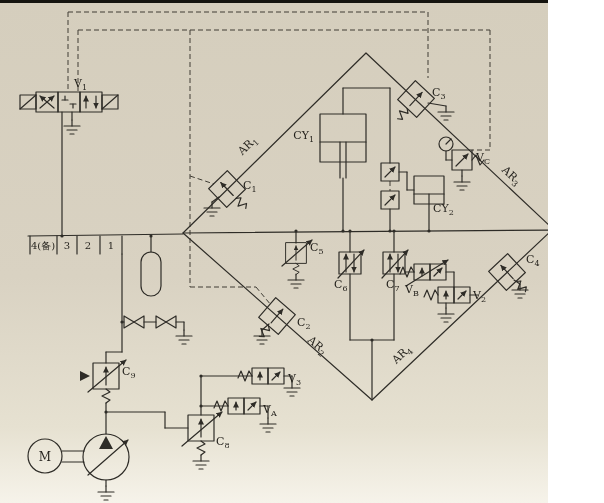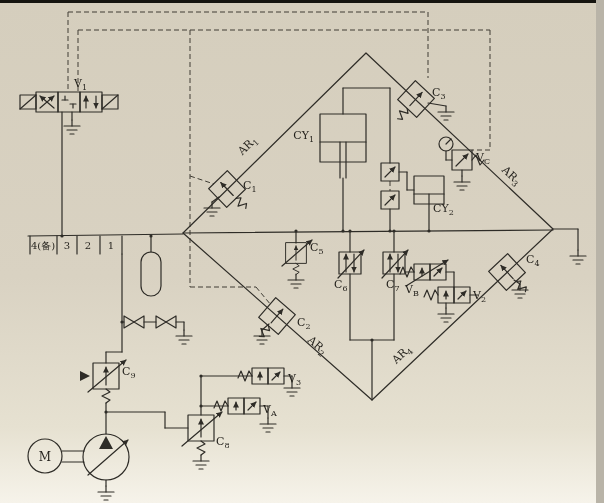--- a/index.html
+++ b/index.html
@@ -1,17 +1,17 @@
 <!DOCTYPE html>
 <html><head>
 <meta charset="utf-8">
 <style>
   html,body{margin:0;padding:0}
   .stage{
-    position:relative;width:604px;height:503px;overflow:hidden;
+    position:relative;width:548px;height:503px;overflow:hidden;
     background:linear-gradient(180deg,#d5cebd 0%,#d9d2c2 55%,#e6e1d1 85%,#f6f3ea 100%);
   }
   .stage svg{position:absolute;left:0;top:0}
   .ln{stroke:#2e2c27;stroke-width:1.2;fill:none;stroke-linecap:round;stroke-linejoin:round}
   .dsh{stroke:#403d35;stroke-width:1;fill:none;stroke-dasharray:5 3}
   .box{fill:none;stroke:#2e2c27;stroke-width:1.2;stroke-linejoin:round}
   .filld{fill:#2e2c27;stroke:none}
   .jd{fill:#2e2c27}
   text{font-family:"DejaVu Serif","Liberation Serif",serif;font-size:11px;fill:#211f1a}
   .sub{font-size:8px}

